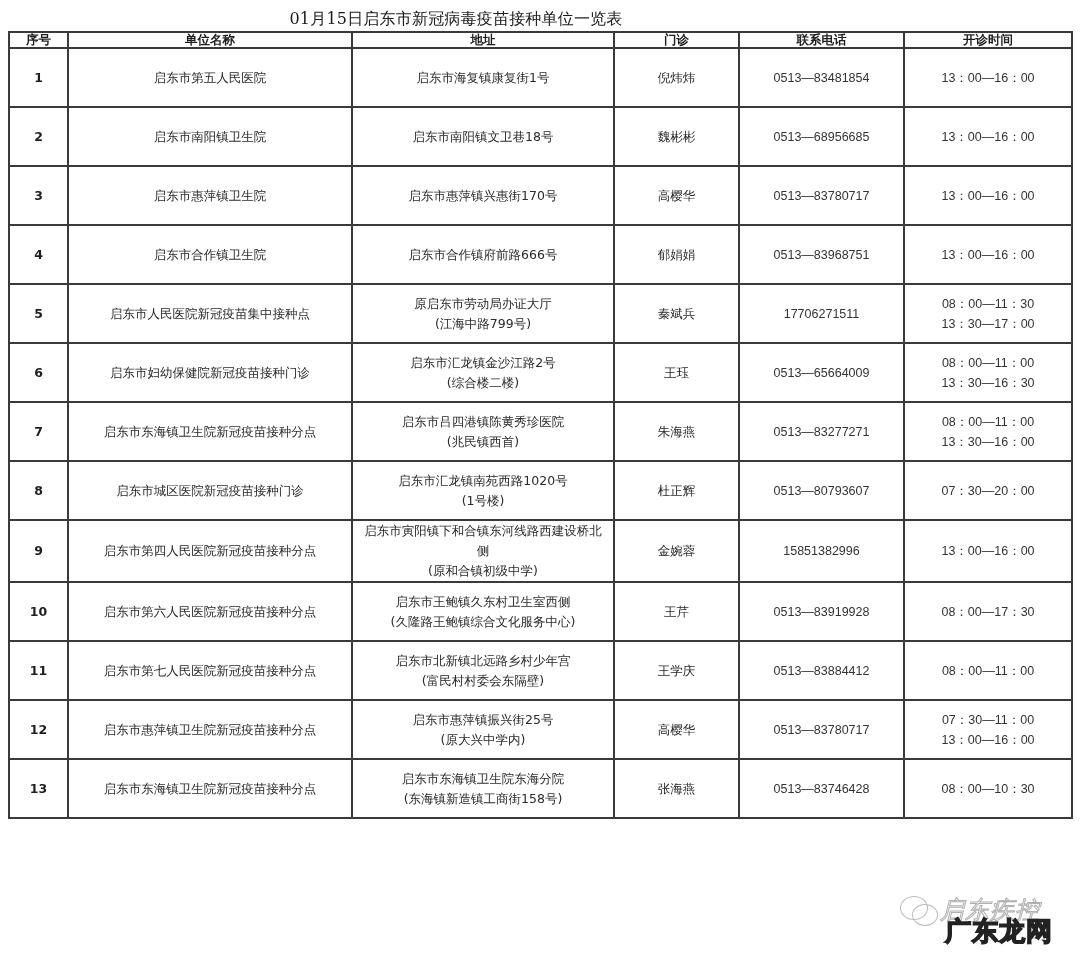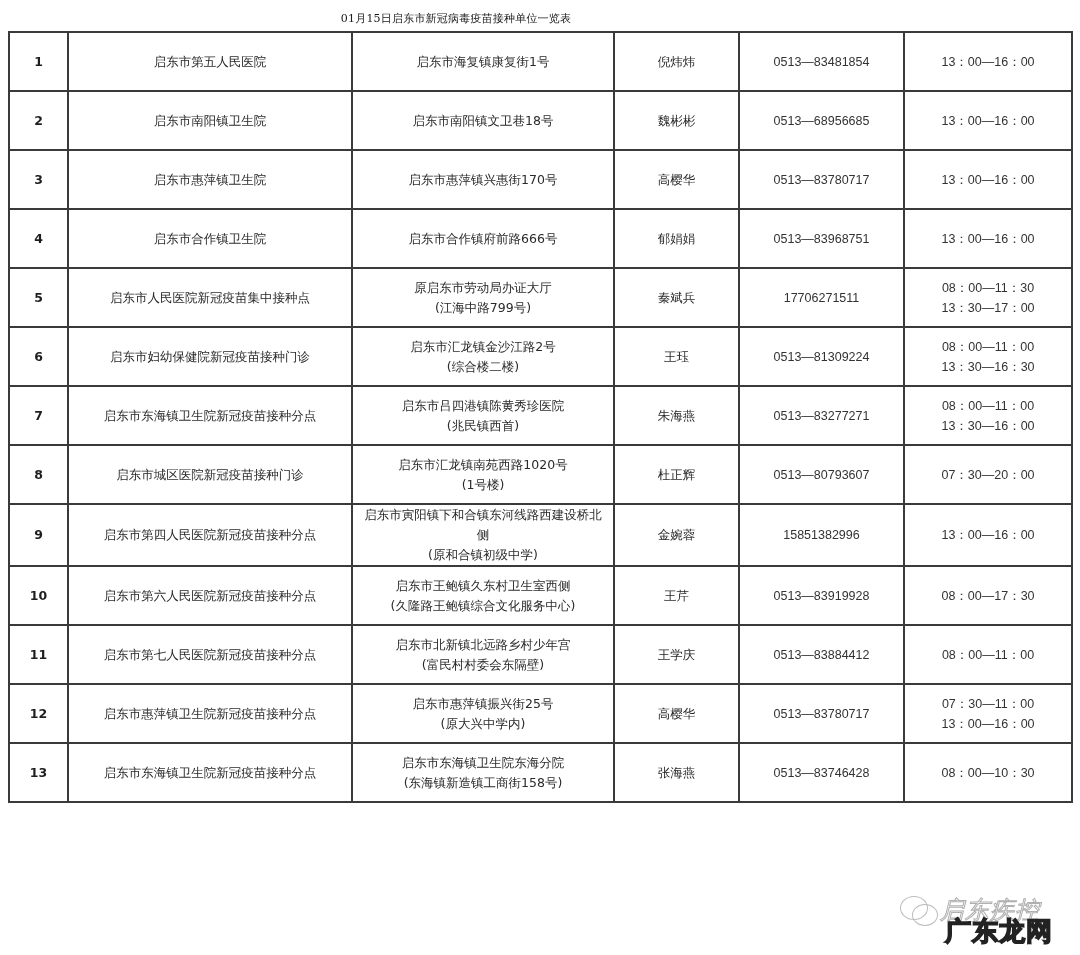--- a/index.html
+++ b/index.html
@@ -15,21 +15,21 @@
       font-family: "DejaVu Sans", "Liberation Sans", sans-serif;
       color: #2a2a2a;
     }
     .title {
       position: absolute;
       left: 0;
       top: 9px;
       width: 912px;
       text-align: center;
       font-family: "DejaVu Serif", "Liberation Serif", serif;
-      font-size: 11px;
+      font-size: 16px;
       line-height: 20px;
       color: #1a1a1a;
       letter-spacing: 0.2px;
     }
     table.sheet {
       position: absolute;
       left: 8px;
       top: 31px;
       width: 1063px;
       border-collapse: collapse;
@@ -120,20 +120,28 @@
 <table class="sheet">
   <colgroup>
     <col style="width:59px">
     <col style="width:284px">
     <col style="width:262px">
     <col style="width:125px">
     <col style="width:165px">
     <col style="width:168px">
   </colgroup>
   <thead>
+    <tr class="head1">
+      <th>序号</th>
+      <th>单位名称</th>
+      <th>地址</th>
+      <th>门诊</th>
+      <th>联系电话</th>
+      <th>开诊时间</th>
+    </tr>
   </thead>
   <tbody id="tbody">
       <tr class="row">
         <td class="idx">1</td>
         <td class="name">启东市第五人民医院</td>
         <td class="addr">
           <span class="line">启东市海复镇康复街1号</span>
         </td>
         <td class="head">倪炜炜</td>
         <td class="phone">0513—83481854</td>
@@ -192,21 +200,21 @@
         </td>
       </tr>
       <tr class="row">
         <td class="idx">6</td>
         <td class="name">启东市妇幼保健院新冠疫苗接种门诊</td>
         <td class="addr">
           <span class="line">启东市汇龙镇金沙江路2号</span>
           <span class="line">(综合楼二楼)</span>
         </td>
         <td class="head">王珏</td>
-        <td class="phone">0513—81309224</td>
+        <td class="phone">0513—65664009</td>
         <td class="hours">
           <span class="line">08：00—11：00</span>
           <span class="line">13：30—16：30</span>
         </td>
       </tr>
       <tr class="row">
         <td class="idx">7</td>
         <td class="name">启东市东海镇卫生院新冠疫苗接种分点</td>
         <td class="addr">
           <span class="line">启东市吕四港镇陈黄秀珍医院</span>

